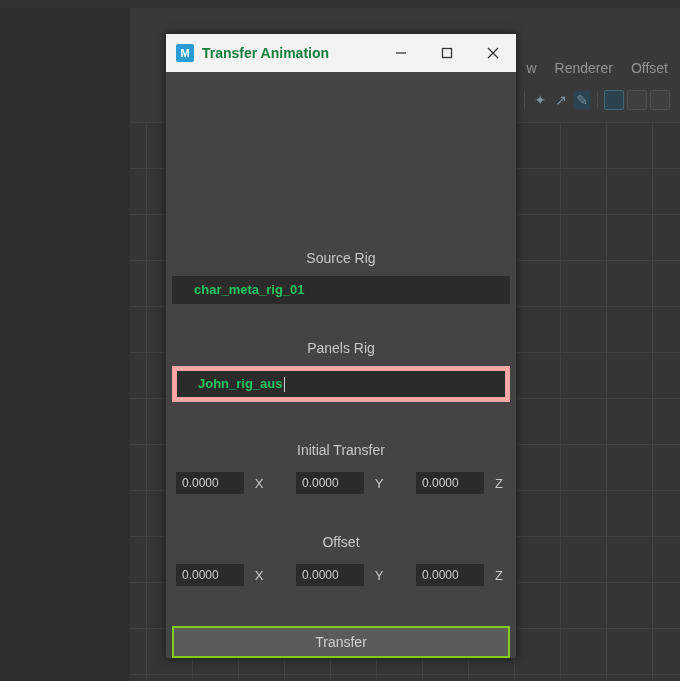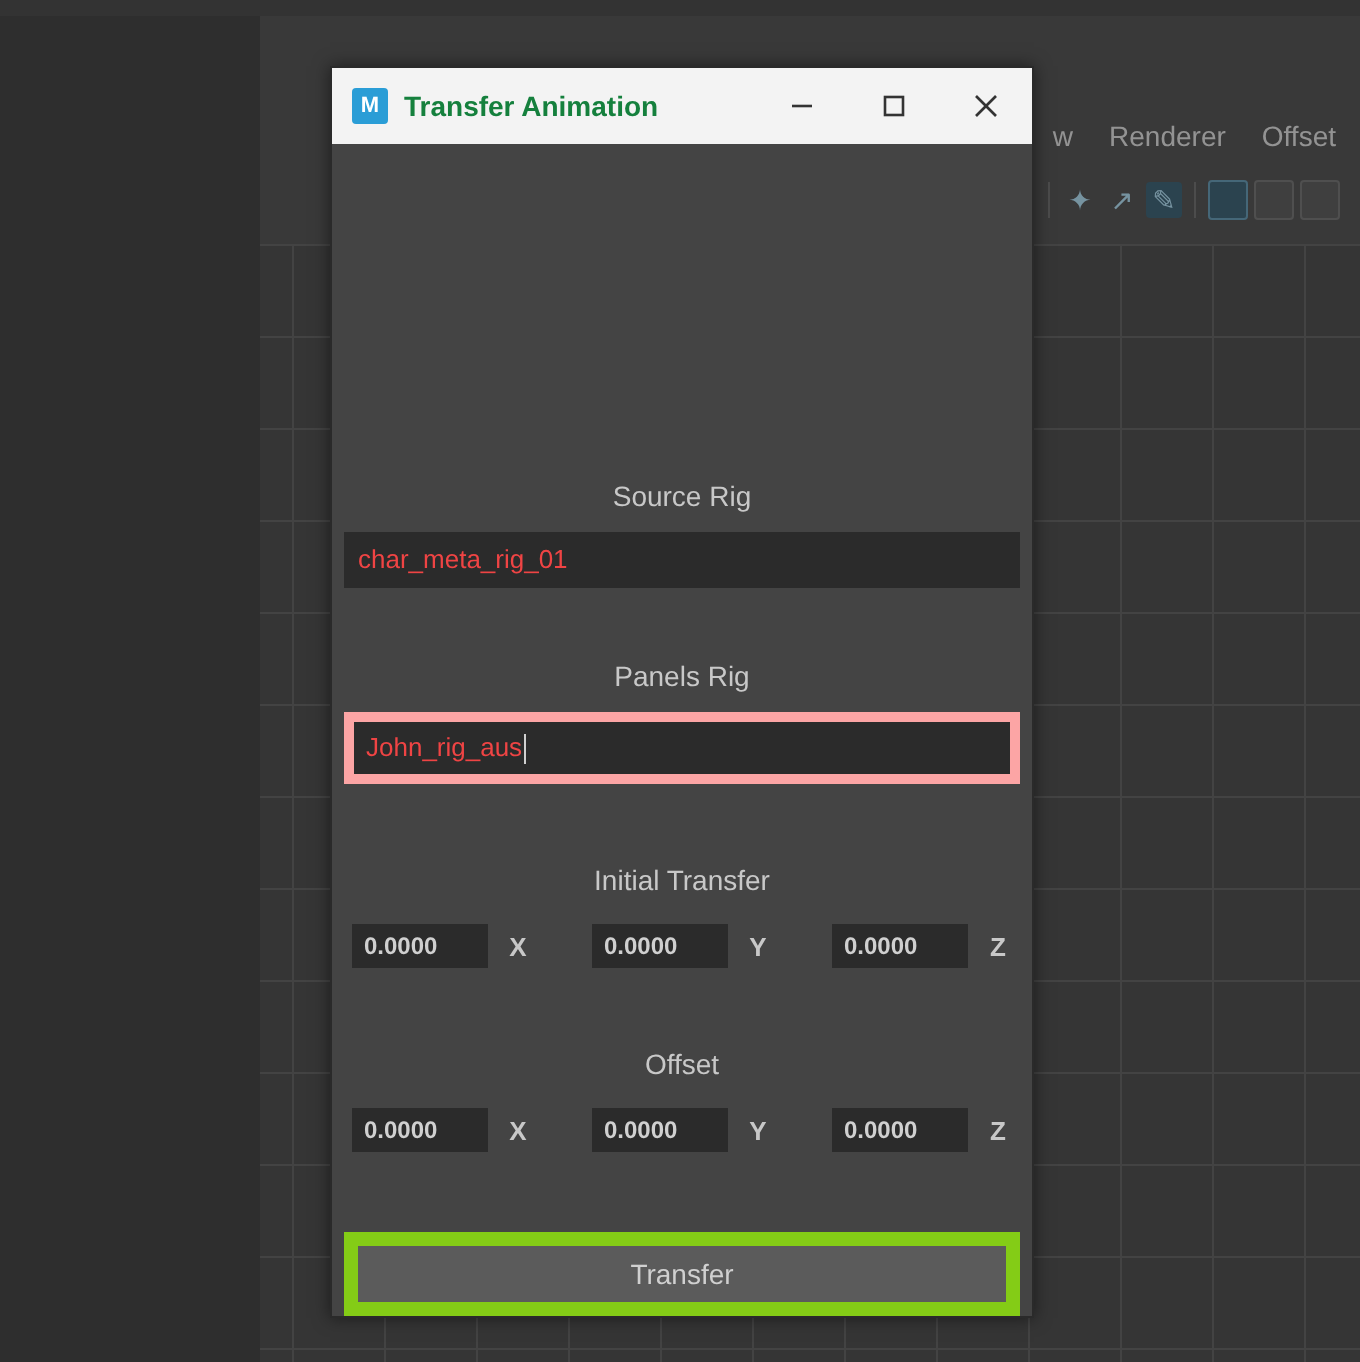--- a/index.html
+++ b/index.html
@@ -162,45 +162,45 @@
     margin-top: 26px;
     margin-bottom: 10px;
   }
   .section-label.first { margin-top: 24px; }
 
   .text-input {
     margin: 0 6px;
     height: 26px;
     background: #2b2b2b;
     border: 1px solid #2b2b2b;
-    color: #ef4444;
+    color: #22c55e;
     font-size: 13px;
-    padding: 0 6px;
+    padding: 0 21px;
     line-height: 26px;
+    font-weight: bold;
   }
   .text-input.focused {
     border: 5px solid #fca5a5;
     background: #2b2b2b;
   }
   .caret {
     display: inline-block;
     width: 1px;
     height: 15px;
     background: #d0d0d0;
     vertical-align: middle;
     margin-left: 1px;
   }
 
   .xyz-row {
     display: flex;
     align-items: center;
     justify-content: space-between;
     padding: 0 10px;
     margin-top: 4px;
-    font-weight: bold;
   }
   .num-box {
     width: 56px;
     height: 22px;
     background: #2b2b2b;
     color: #d0d0d0;
     font-size: 12px;
     padding: 0 6px;
     line-height: 22px;
   }
@@ -217,21 +217,21 @@
   }
 
   .transfer-btn {
     margin: 40px 6px 0 6px;
     height: 28px;
     background: #5b5b5b;
     color: #d0d0d0;
     font-size: 14px;
     text-align: center;
     line-height: 28px;
-    border: 7px solid #84cc16;
+    border: 2px solid #84cc16;
   }
 </style>
 </head>
 <body>
 
 <div class="bg">
   <div class="bg-pane"></div>
   <div class="bg-view">
     <div class="bg-menubar">
       <span>w</span>

